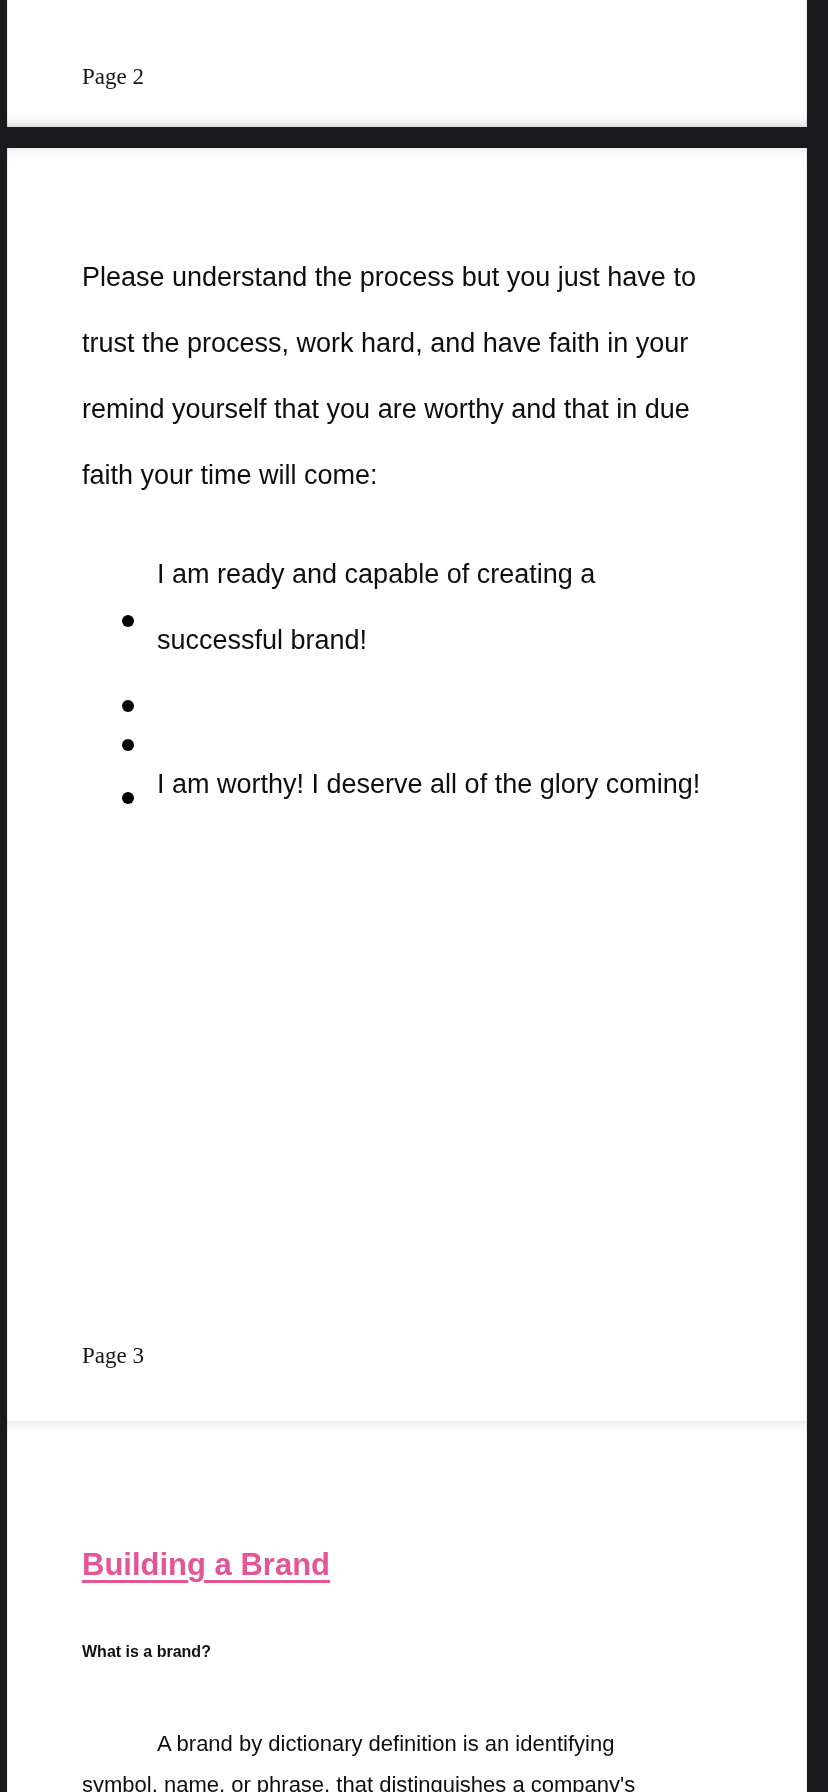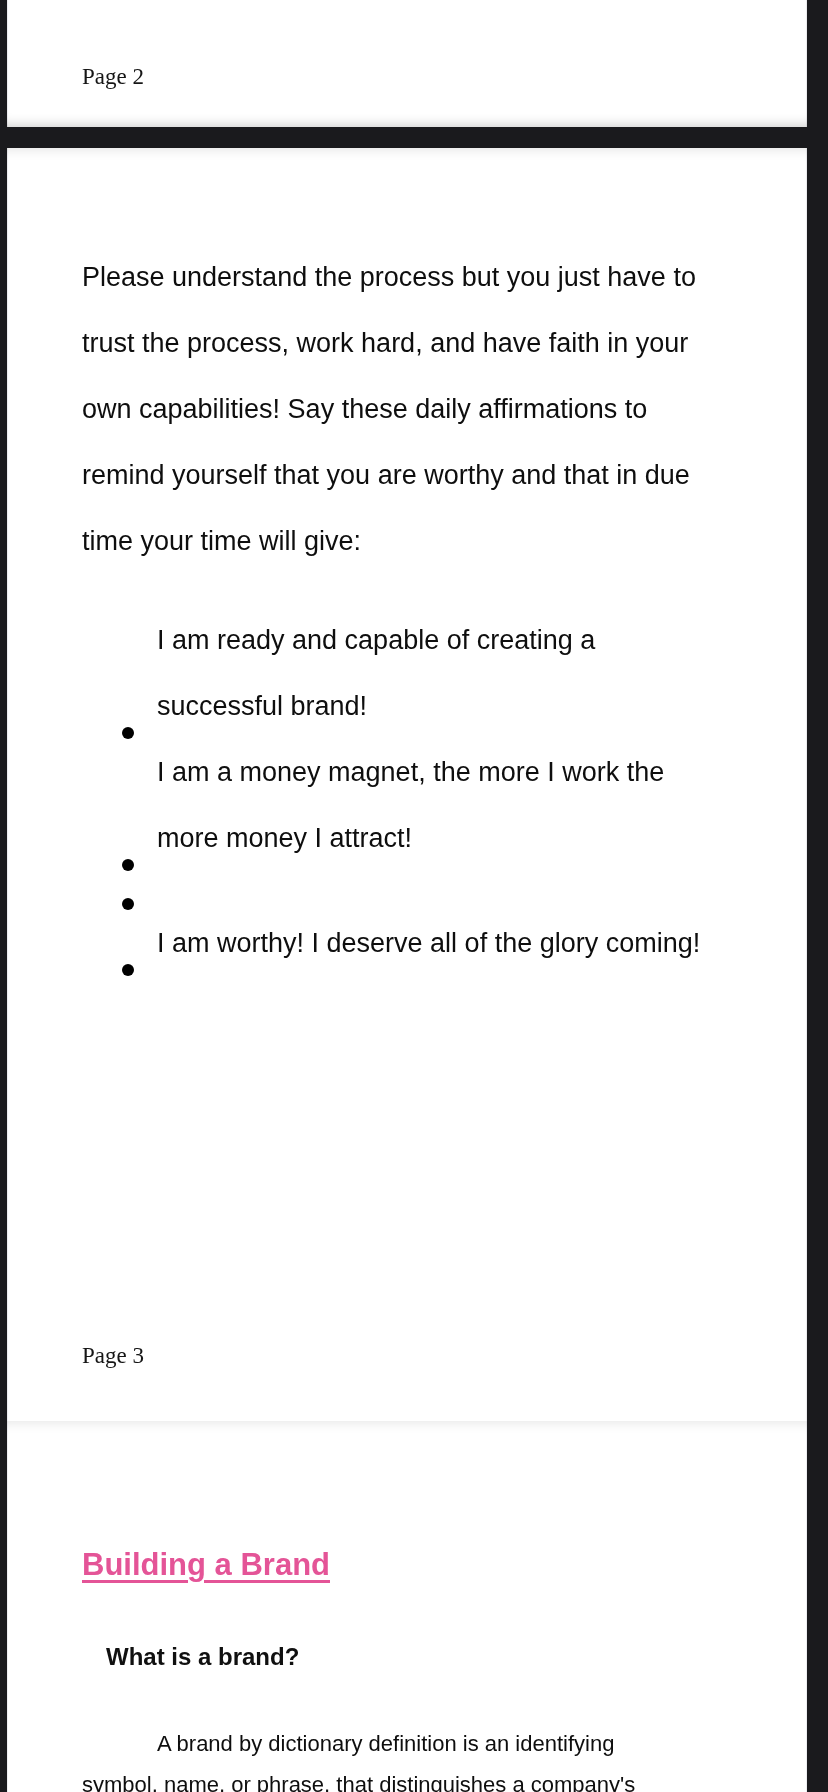--- a/index.html
+++ b/index.html
@@ -45,43 +45,43 @@
   .label-top { top: 64px; }
   .label-bottom { top: 1195px; }
 
   .content { position: absolute; top: 96px; left: 75px; right: 40px; }
   .bodyline {
     font-size: 27px; line-height: 66px;
     color: var(--text, #0e0e0e);
     white-space: nowrap;
   }
   .bullets { margin-top: 33px; }
-  .bullet { display: flex; align-items: flex-end; }
+  .bullet { display: flex; align-items: center; }
   .dot {
     flex: 0 0 auto;
     width: 12px; height: 12px; border-radius: 50%;
     background: #000;
     margin: 27px 23px 0 40px;
   }
   .bullet-lines { min-width: 0; }
 
   .h-link {
     position: absolute; top: 126px; left: 75px;
     font-size: 31px; font-weight: bold;
     color: var(--link_pink, #e45497);
     text-decoration: underline;
     text-decoration-thickness: 3px;
     text-underline-offset: 5px;
     white-space: nowrap;
     cursor: pointer;
   }
   .subhead {
     position: absolute; top: 222px; left: 75px;
-    font-size: 24px; font-weight: bold;
-    color: #101010; white-space: nowrap; margin-left: 24px;
+    font-size: 16px; font-weight: bold;
+    color: #101010; white-space: nowrap;
   }
   .para3 { position: absolute; top: 302px; left: 75px; right: 30px; }
   .para3 .p3line {
     font-size: 22px; line-height: 41px;
     color: var(--text, #0e0e0e);
     white-space: nowrap;
   }
   .firstline-indent { text-indent: 75px; }
 </style>
 </head>
@@ -92,41 +92,36 @@
   <section class="page page-prev">
     <div class="serif-label label-top">Page 2</div>
   </section>
 
   <section class="page page-cur">
     <div class="content">
 
       <div>
         <div class="bodyline">Please understand the process but you just have to</div>
         <div class="bodyline">trust the process, work hard, and have faith in your</div>
-        <div class="bodyline">own capabilities! Say these daily affirmations to</div>
         <div class="bodyline">remind yourself that you are worthy and that in due</div>
-        <div class="bodyline">time your time will give:</div>
+        <div class="bodyline">faith your time will come:</div>
       </div>
 
       <div class="bullets">
 
         <div class="bullet">
           <span class="dot"></span>
           <div class="bullet-lines">
             <div class="bodyline">I am ready and capable of creating a</div>
             <div class="bodyline">successful brand!</div>
           </div>
         </div>
 
         <div class="bullet">
           <span class="dot"></span>
-          <div class="bullet-lines">
-            <div class="bodyline">I am a money magnet, the more I work the</div>
-            <div class="bodyline">more money I attract!</div>
-          </div>
         </div>
 
 
         <div class="bullet">
           <span class="dot"></span>
         </div>
 
         <div class="bullet">
           <span class="dot"></span>
           <div class="bullet-lines">

